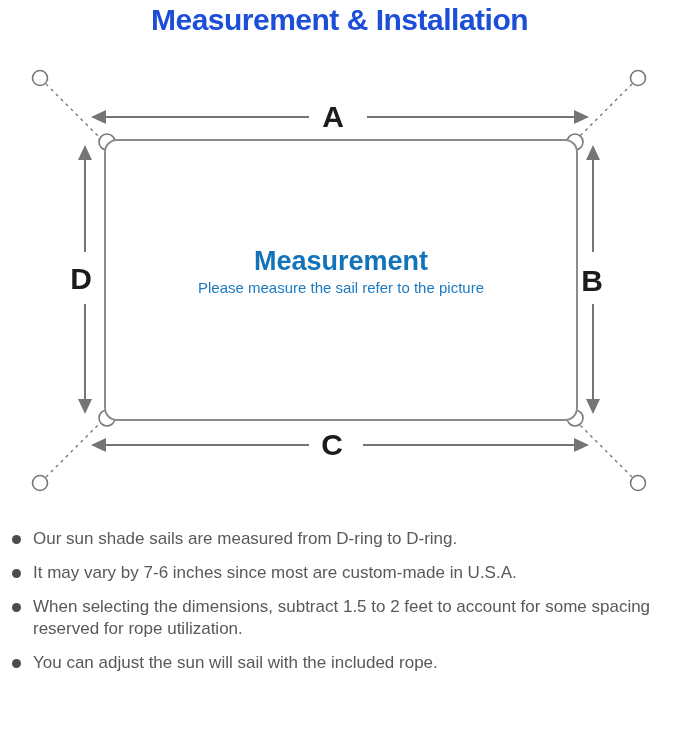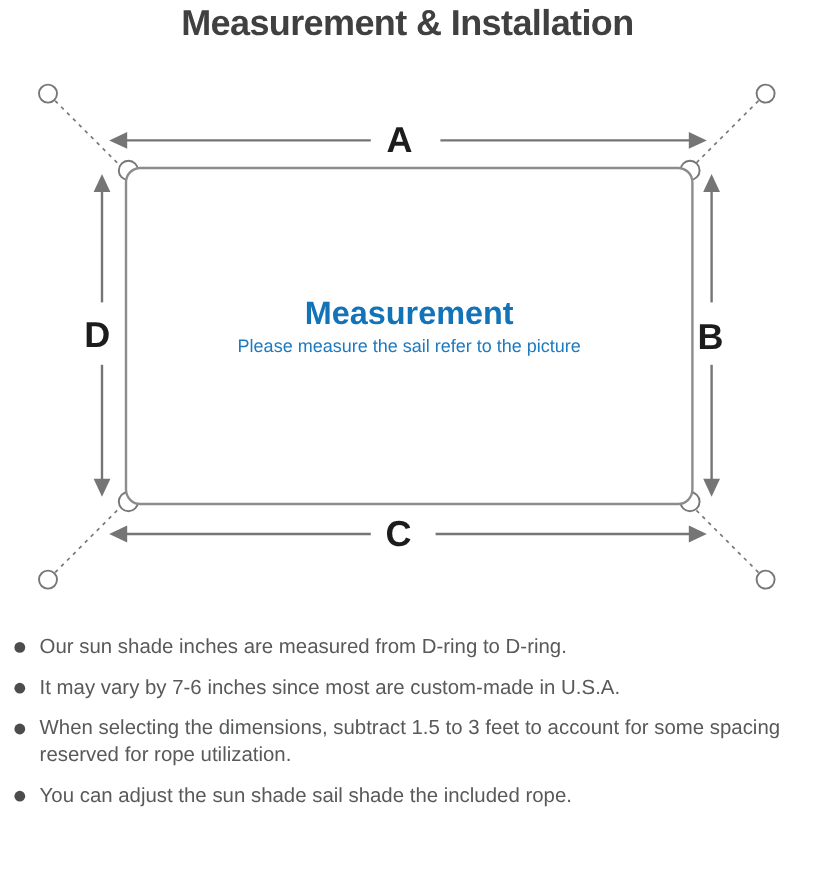--- a/index.html
+++ b/index.html
@@ -12,21 +12,21 @@
     overflow: hidden;
   }
   .page-title {
     position: absolute;
     top: 0px;
     left: 0;
     width: 100%;
     text-align: center;
     font-size: 30px;
     font-weight: bold;
-    color: #404040;
+    color: #1d4ed8;
     letter-spacing: -0.5px;
     margin: 0;
     line-height: 40px;
   }
   .diagram-svg {
     position: absolute;
     top: 58px;
     left: 0;
   }
   .notes {
@@ -138,29 +138,29 @@
     </g>
     <text class="dim-label" x="592" y="233" text-anchor="middle">B</text>
 
     <text class="center-title" x="341" y="212" text-anchor="middle">Measurement</text>
     <text class="center-sub" x="341" y="235" text-anchor="middle">Please measure the sail refer to the picture</text>
   </svg>
 
   <ul class="notes">
     <li>
       <span class="dot"></span>
-      <span>Our sun shade inches are measured from D-ring to D-ring.</span>
+      <span>Our sun shade sails are measured from D-ring to D-ring.</span>
     </li>
     <li>
       <span class="dot"></span>
       <span>It may vary by 7-6 inches since most are custom-made in U.S.A.</span>
     </li>
     <li>
       <span class="dot"></span>
-      <span>When selecting the dimensions, subtract 1.5 to 3 feet to account for some spacing reserved for rope utilization.</span>
+      <span>When selecting the dimensions, subtract 1.5 to 2 feet to account for some spacing reserved for rope utilization.</span>
     </li>
     <li>
       <span class="dot"></span>
-      <span>You can adjust the sun shade sail shade the included rope.</span>
+      <span>You can adjust the sun will sail with the included rope.</span>
     </li>
   </ul>
 
 </div>
 
 </body></html>

